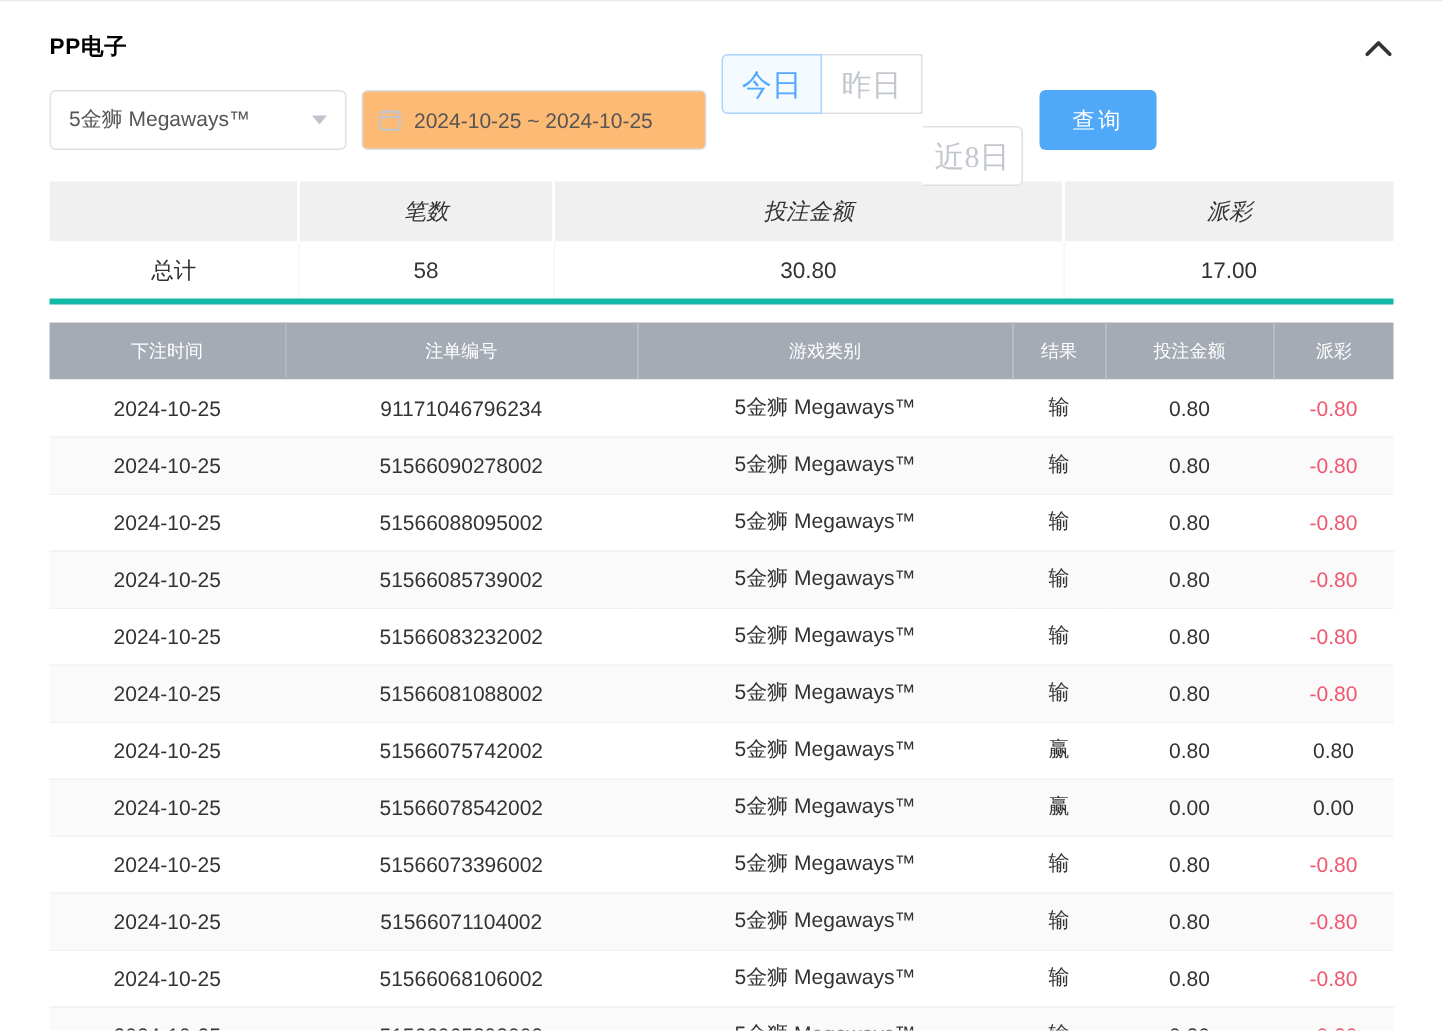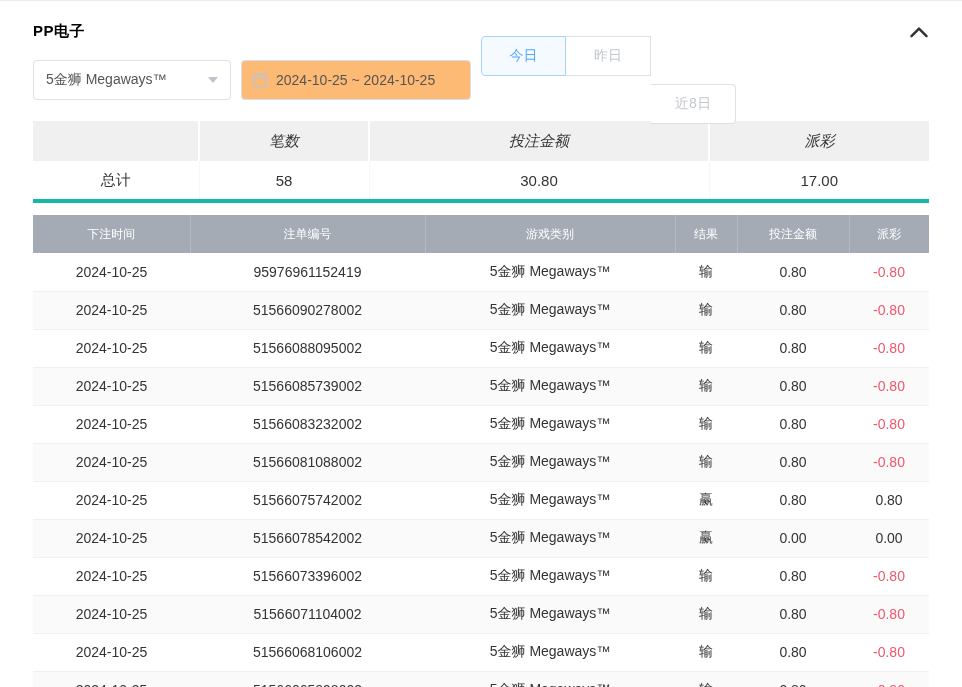--- a/index.html
+++ b/index.html
@@ -32,23 +32,23 @@
     border-top: 6px solid #c0c4cc; margin-left: 8px;
   }
   .date-box {
     width: 230px; height: 40px; border: 1px solid #dcdfe6; border-radius: 4px;
     display: flex; align-items: center; gap: 8px;
     padding: 0 10px; margin-left: 10px; font-size: 14px; color: #555;
     cursor: pointer; background: #fdba74; white-space: nowrap;
   }
   .btn-group { display: flex; margin-left: 10px; }
   .qbtn {
-    width: 85px; height: 40px; background: #fff; border: 1px solid #dcdfe6;
-    font-size: 14px; color: #c3c7ce; cursor: pointer;
-    font-family: Liberation Mono, monospace;
+    width: 67px; height: 40px; background: #fff; border: 1px solid #dcdfe6;
+    font-size: 20px; color: #c3c7ce; cursor: pointer;
+    font-family: Liberation Serif, serif;
   }
   .qbtn + .qbtn { border-left: none; }
   .qbtn:first-child { border-radius: 4px 0 0 4px; }
   .qbtn:last-child { border-radius: 0 4px 4px 0; margin-top: 48px; }
   .qbtn.active {
     color: #53a8ff; border: 1px solid #a8d3ff; background: #f5faff; position: relative; z-index: 1;
   }
   .query-btn {
     width: 78px; height: 40px; margin-left: 11px;
     background: #4fa8f8; border: none; border-radius: 4px;
@@ -118,20 +118,21 @@
       </span>
       <span>2024-10-25 ~ 2024-10-25</span>
     </div>
 
     <div class="btn-group">
       <button class="qbtn active">今日</button>
       <button class="qbtn">昨日</button>
       <button class="qbtn">近8日</button>
     </div>
 
+    <button class="query-btn">查询</button>
   </div>
 
   <table class="summary-table">
     <colgroup>
       <col style="width:166px">
         <col style="width:170px">
         <col style="width:340px">
         <col style="width:220px">
     </colgroup>
     <thead>
@@ -167,21 +168,21 @@
         <th>注单编号</th>
         <th>游戏类别</th>
         <th>结果</th>
         <th>投注金额</th>
         <th>派彩</th>
       </tr>
     </thead>
     <tbody>
         <tr class="bet-row">
     <td>2024-10-25</td>
-    <td>95976961152419</td>
+    <td>91171046796234</td>
     <td>5金狮 Megaways™</td>
     <td>输</td>
     <td>0.80</td>
     <td class="neg">-0.80</td>
   </tr>
         <tr class="bet-row">
     <td>2024-10-25</td>
     <td>51566090278002</td>
     <td>5金狮 Megaways™</td>
     <td>输</td>

